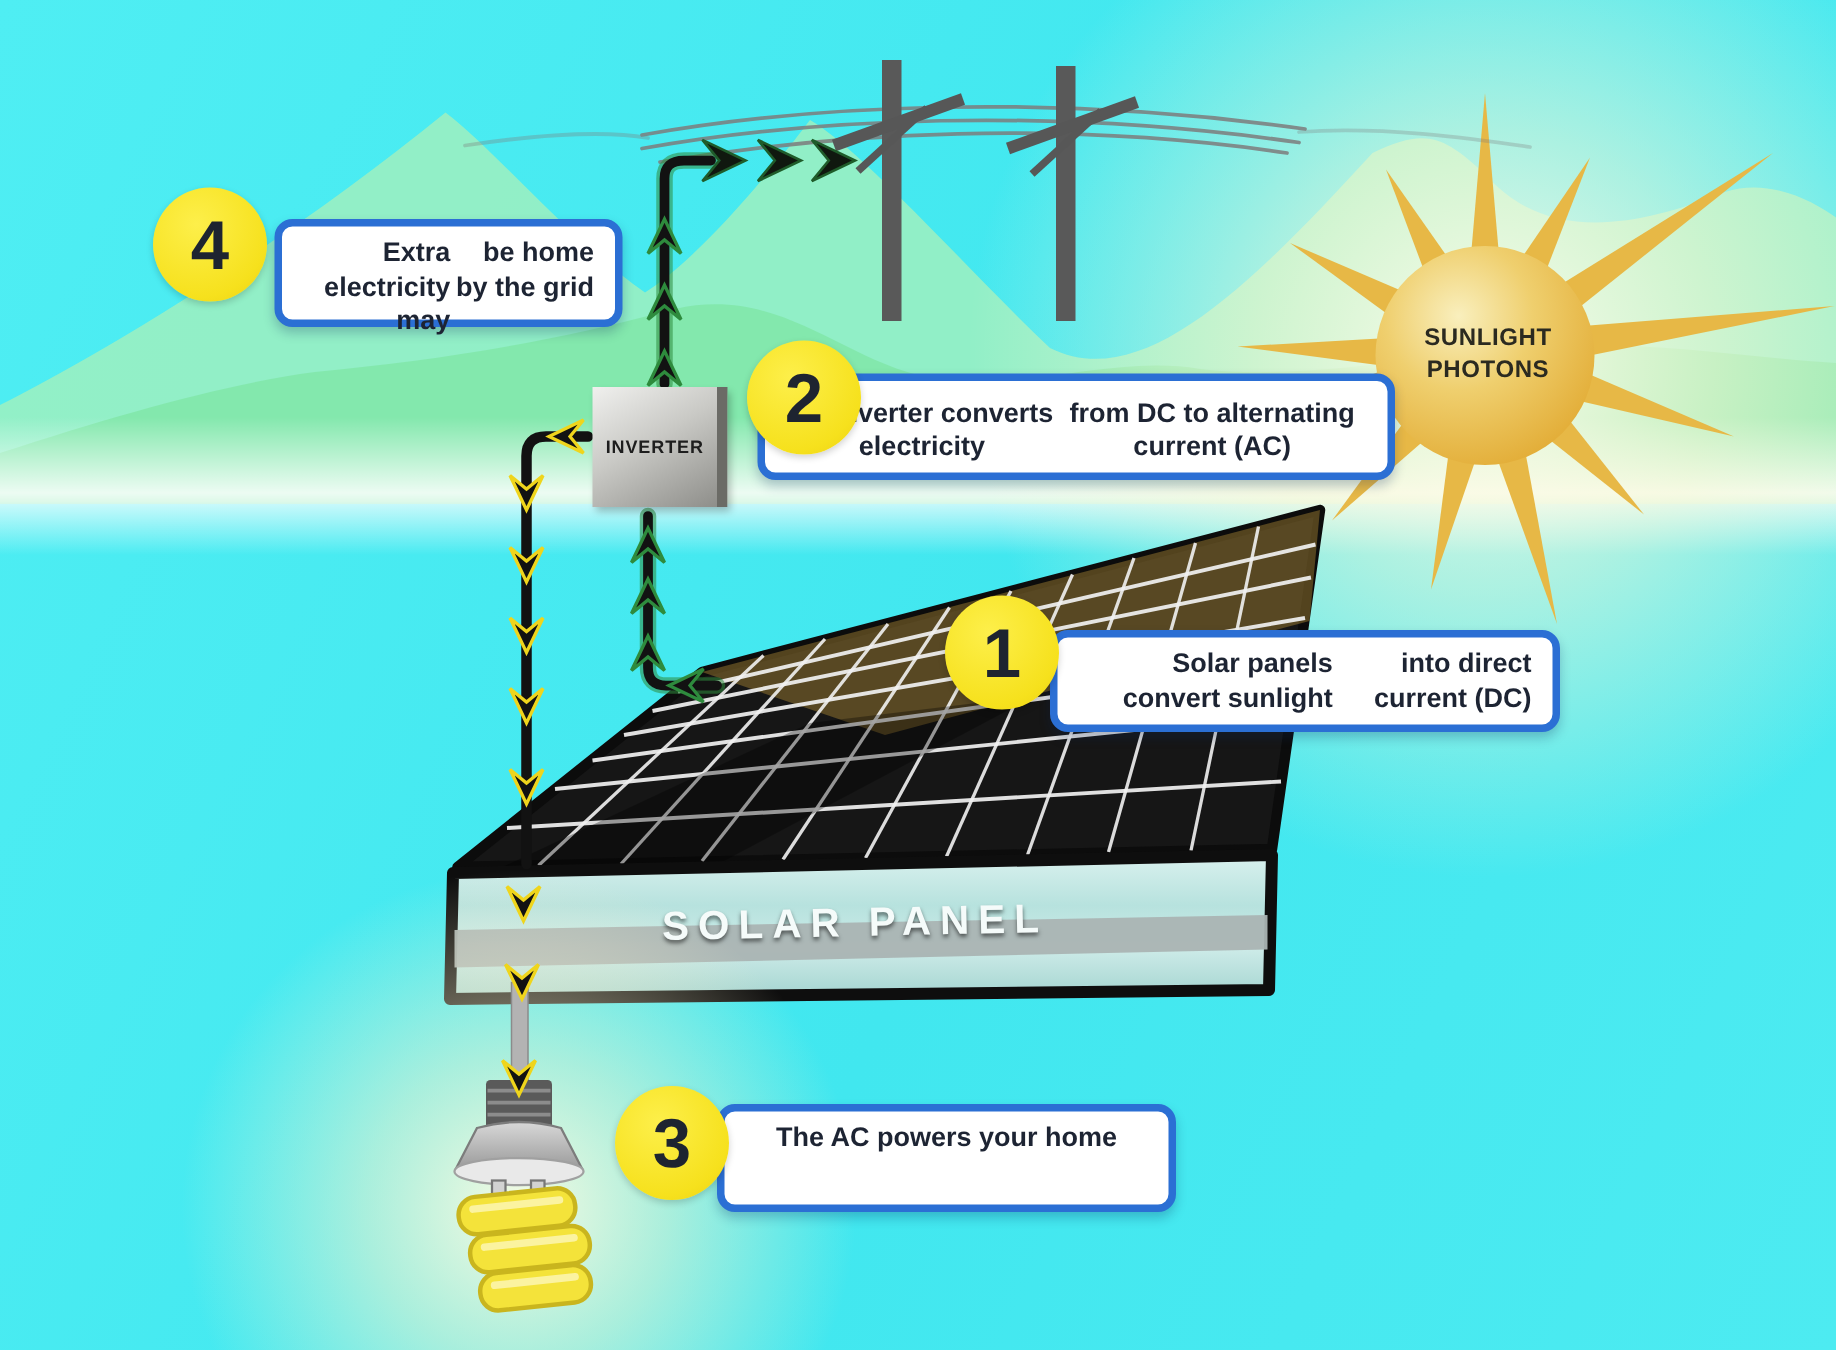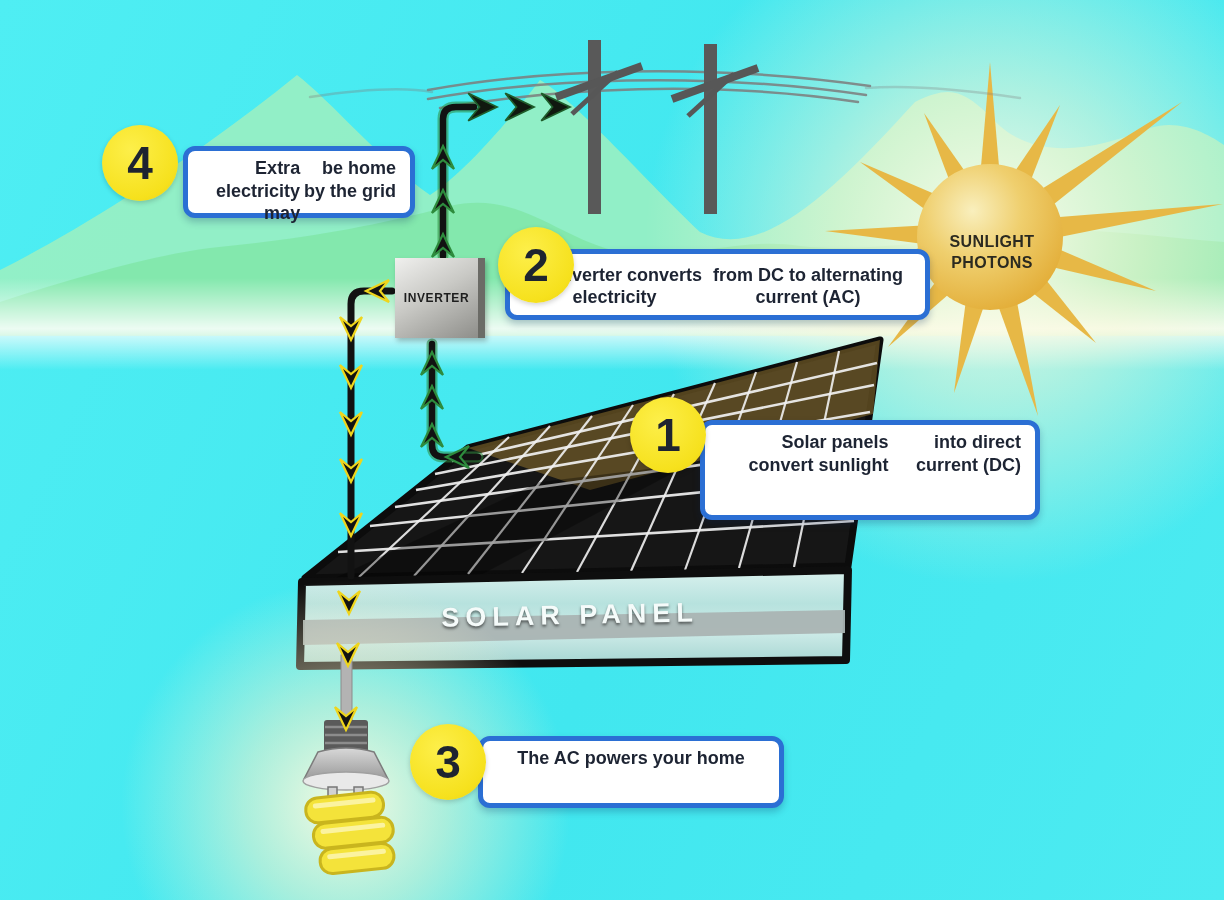--- a/index.html
+++ b/index.html
@@ -218,41 +218,41 @@
         <use href="#ah" transform="translate(348,658)"></use>
         <use href="#ah" transform="translate(346,722)"></use>
       </g>
     </g>
   </svg>
 
   <div class="abs inverter" style="left:395px;top:258px;width:90px;height:80px;">
     <span>INVERTER</span>
   </div>
 
-  <div class="abs sun-label" style="left:918px;top:232px;width:148px;">SUNLIGHT PHOTONS</div>
+  <div class="abs sun-label" style="left:918px;top:216px;width:148px;">SUNLIGHT PHOTONS</div>
 
   <div class="abs panel-label" style="left:330px;top:600px;width:480px;">SOLAR PANEL</div>
 
   <div class="abs callout right" style="left:183px;top:146px;width:232px;height:72px;">
     <span>Extra electricity may</span>
     <span>be home by the grid</span>
   </div>
   <div class="abs badge" style="left:102px;top:125px;">
     <span>4</span>
   </div>
 
   <div class="abs callout center" style="left:505px;top:249px;width:425px;height:71px;align-items:flex-end;">
     <span>An inverter converts electricity</span>
     <span>from DC to alternating current (AC)</span>
   </div>
   <div class="abs badge" style="left:498px;top:227px;">
     <span>2</span>
   </div>
 
-  <div class="abs callout right" style="left:700px;top:420px;width:340px;height:100px;">
+  <div class="abs callout right" style="left:700px;top:420px;width:340px;height:68px;">
     <span>Solar panels convert sunlight</span>
     <span>into direct current (DC)</span>
   </div>
   <div class="abs badge" style="left:630px;top:397px;">
     <span>1</span>
   </div>
 
   <div class="abs callout center" style="left:478px;top:736px;width:306px;height:72px;">
     <span>The AC powers your home</span>
   </div>

